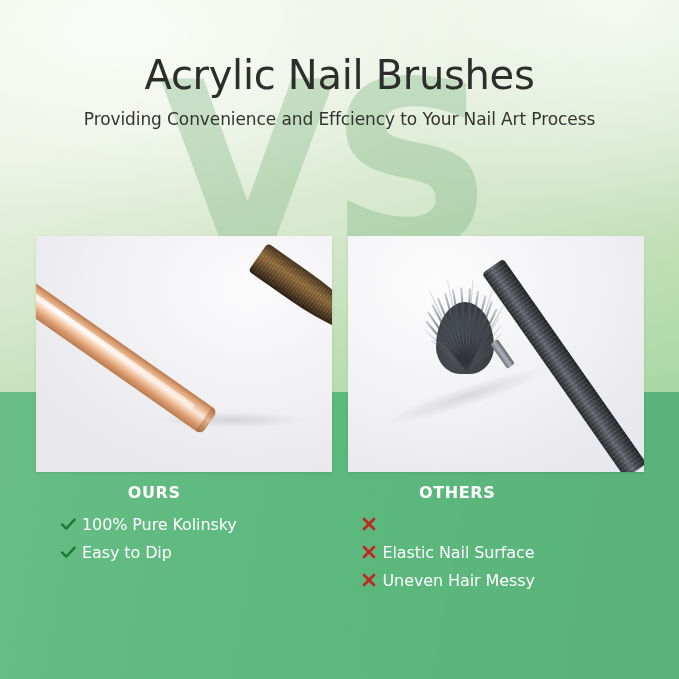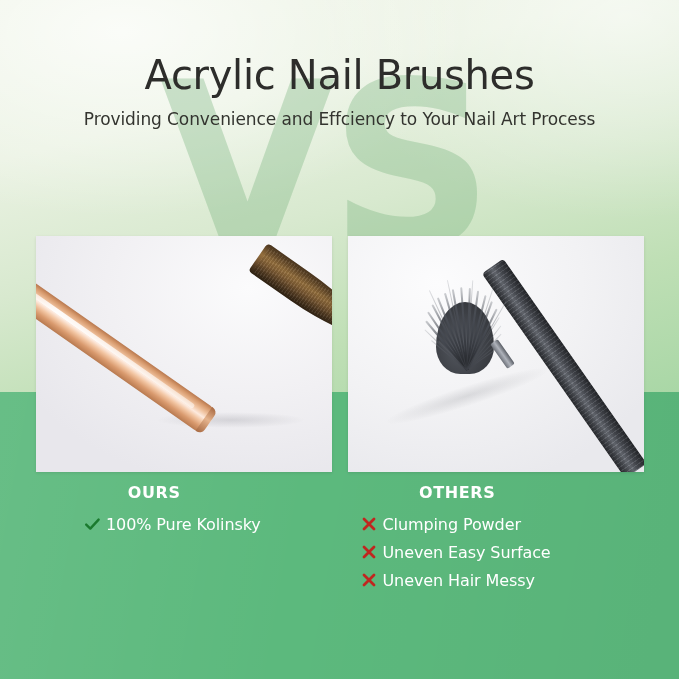--- a/index.html
+++ b/index.html
@@ -314,21 +314,21 @@
     margin: 0 0 8px 0;
   }
   .col-ours   .col-heading { padding-right: 0px; }
   .col-others .col-heading { padding-right: 11px; }
 
   .feature-list {
     list-style: none;
     margin: 0;
     padding: 0;
   }
-  .col-ours .feature-list   { padding-left: 84px; }
+  .col-ours .feature-list   { padding-left: 60px; }
   .col-others .feature-list { padding-left: 52px; }
 
   .feature-item {
     display: flex;
     align-items: center;
     height: 28px;
   }
   .feat-icon {
     width: 22px;
     flex: 0 0 22px;
@@ -416,41 +416,48 @@
       <div class="col-heading">OURS</div>
       <ul class="feature-list">
         <li class="feature-item">
           <span class="feat-icon">
             <svg width="17" height="17" viewBox="0 0 17 17" aria-hidden="true">
               <path d="M2.2 8.6 L6.3 12.6 L14.6 3.6" fill="none" stroke="#1a7a2e" stroke-width="2.4" stroke-linecap="round" stroke-linejoin="round"></path>
             </svg>
           </span>
           <span class="feat-label">100% Pure Kolinsky</span>
         </li>
+        <li class="feature-item">
+          <span class="feat-icon">
+            <svg width="17" height="17" viewBox="0 0 17 17" aria-hidden="true">
+              <path d="M2.2 8.6 L6.3 12.6 L14.6 3.6" fill="none" stroke="#1a7a2e" stroke-width="2.4" stroke-linecap="round" stroke-linejoin="round"></path>
+            </svg>
+          </span>
+          <span class="feat-label">Easy to Dip</span>
+        </li>
       </ul>
     </div>
 
     <div class="col col-others">
       <div class="col-heading">OTHERS</div>
       <ul class="feature-list">
         <li class="feature-item">
           <span class="feat-icon">
             <svg width="16" height="16" viewBox="0 0 16 16" aria-hidden="true">
               <path d="M3 3 L13 13 M13 3 L3 13" fill="none" stroke="#c0261f" stroke-width="2.8" stroke-linecap="round"></path>
             </svg>
           </span>
-          <span class="feat-label">Clumping Powder</span>
         </li>
         <li class="feature-item">
           <span class="feat-icon">
             <svg width="16" height="16" viewBox="0 0 16 16" aria-hidden="true">
               <path d="M3 3 L13 13 M13 3 L3 13" fill="none" stroke="#c0261f" stroke-width="2.8" stroke-linecap="round"></path>
             </svg>
           </span>
-          <span class="feat-label">Uneven Easy Surface</span>
+          <span class="feat-label">Elastic Nail Surface</span>
         </li>
         <li class="feature-item">
           <span class="feat-icon">
             <svg width="16" height="16" viewBox="0 0 16 16" aria-hidden="true">
               <path d="M3 3 L13 13 M13 3 L3 13" fill="none" stroke="#c0261f" stroke-width="2.8" stroke-linecap="round"></path>
             </svg>
           </span>
           <span class="feat-label">Uneven Hair Messy</span>
         </li>
       </ul>

